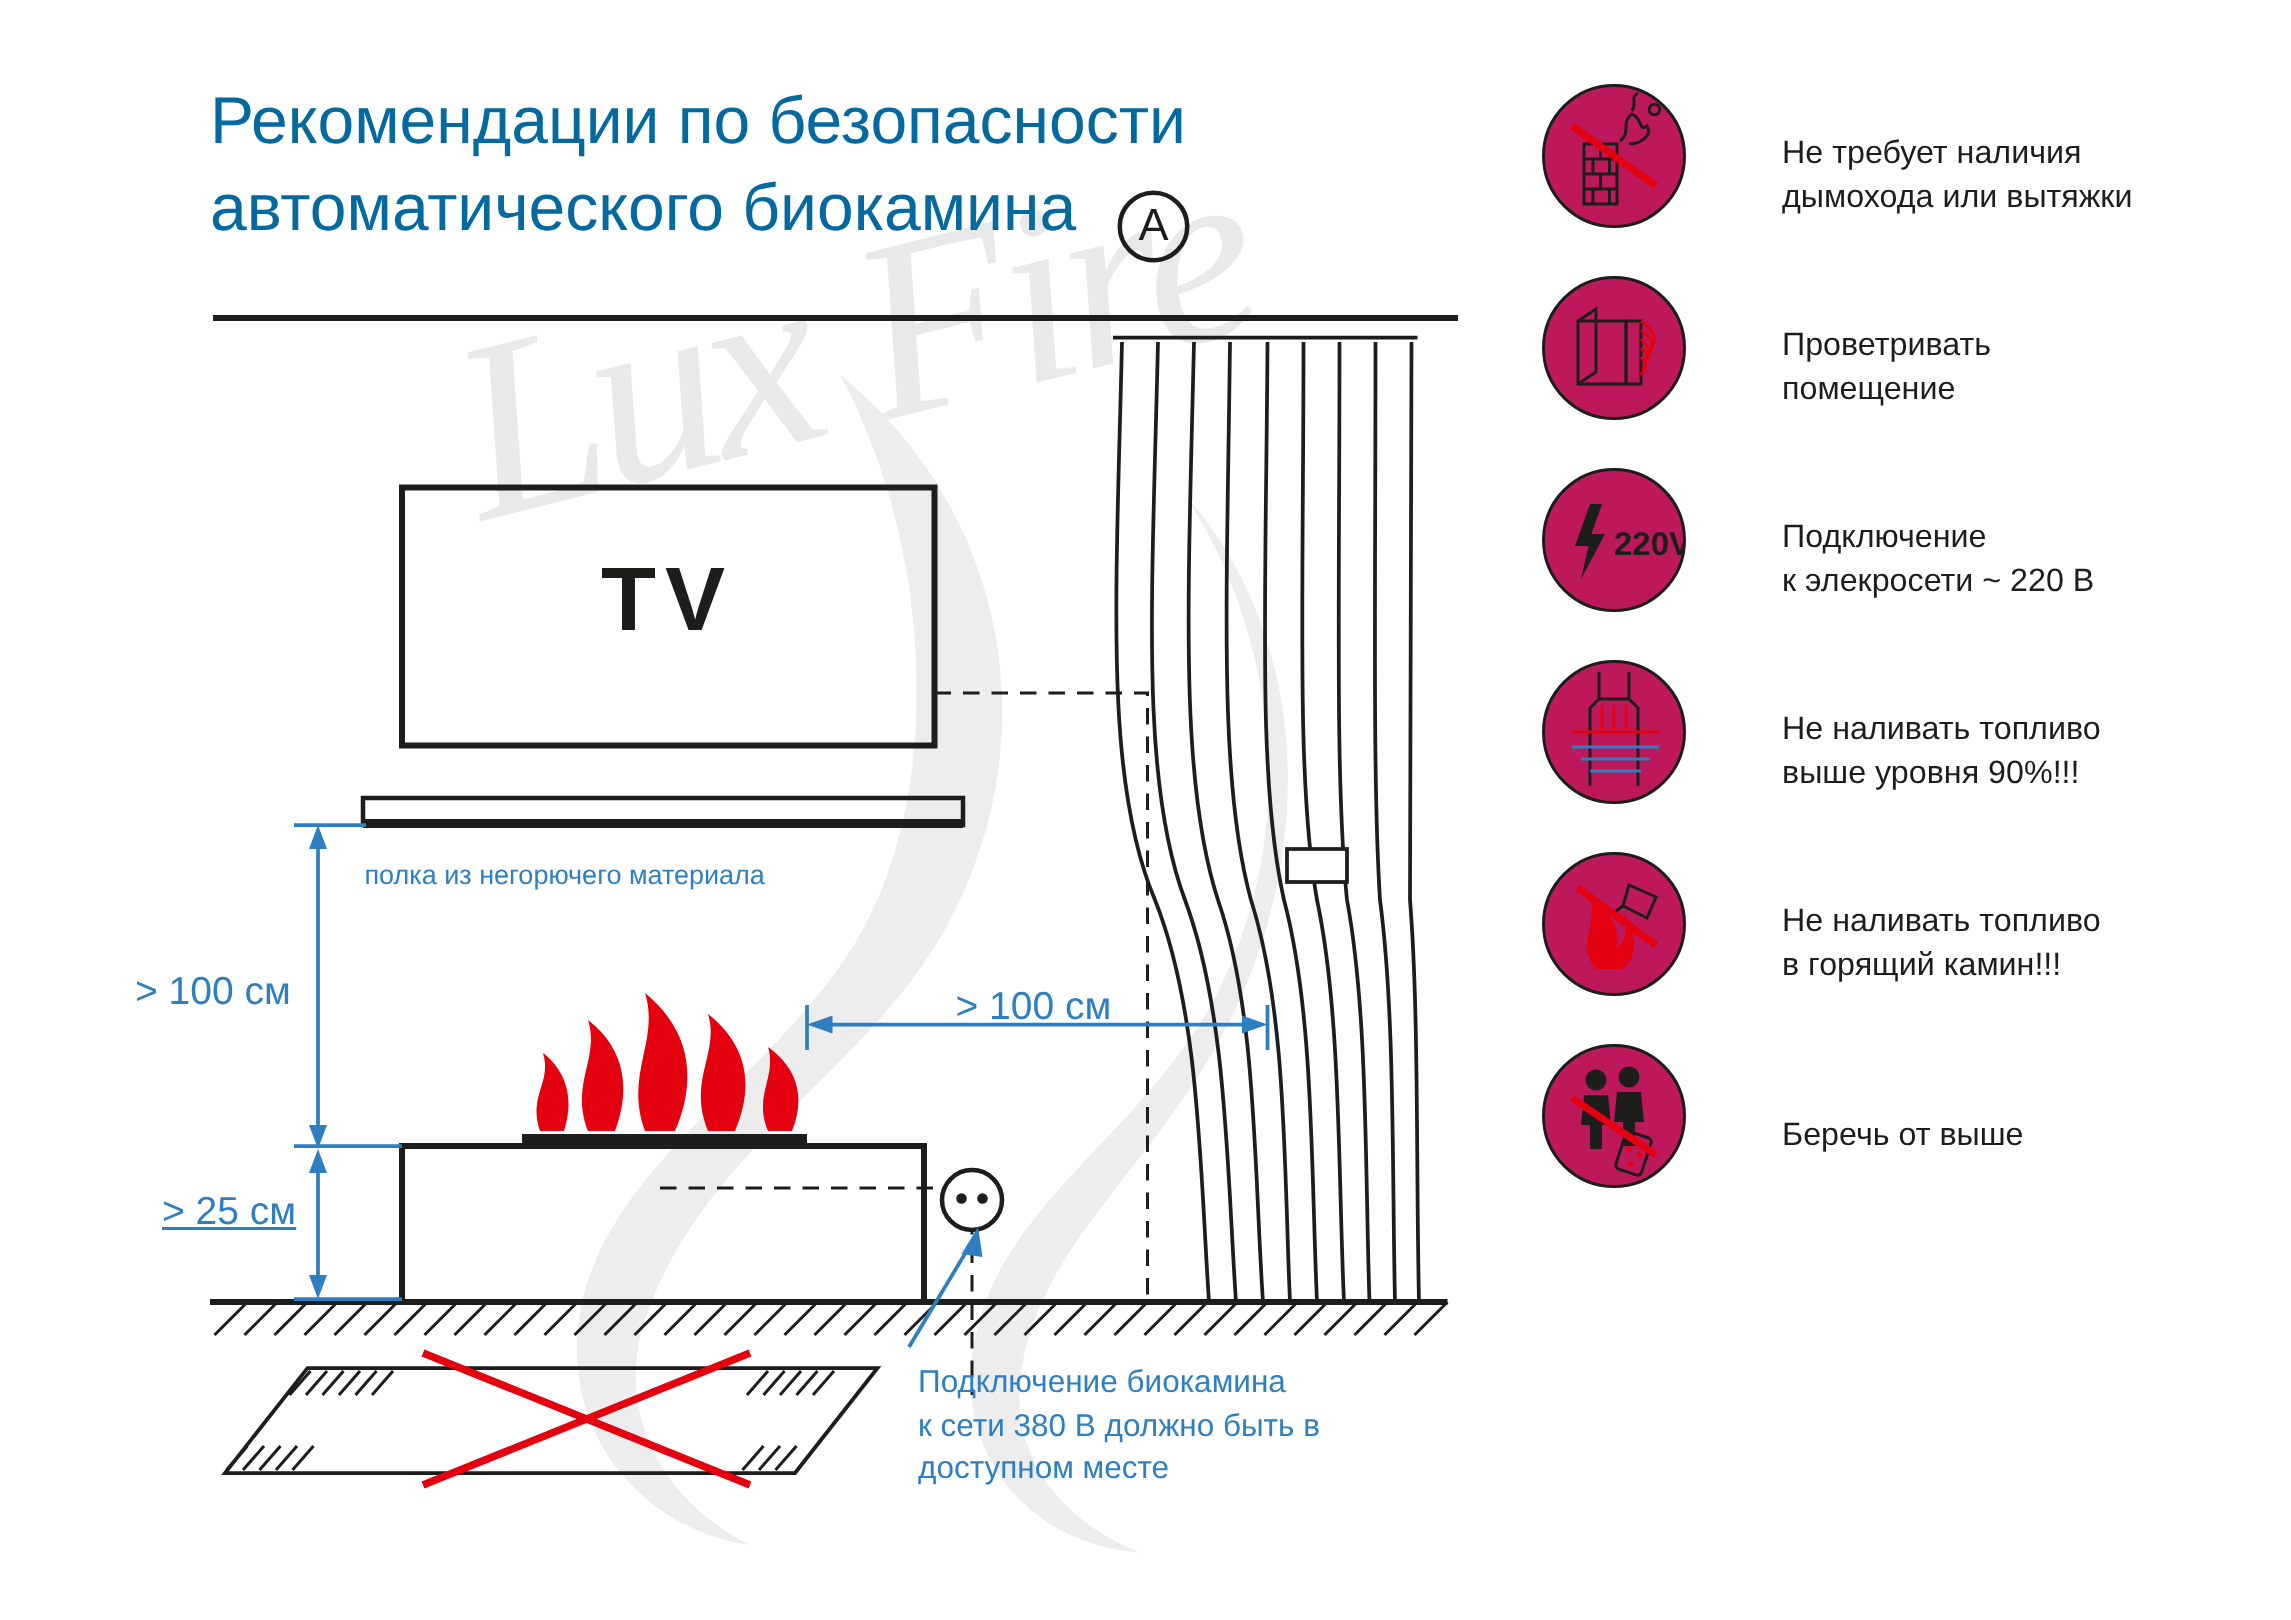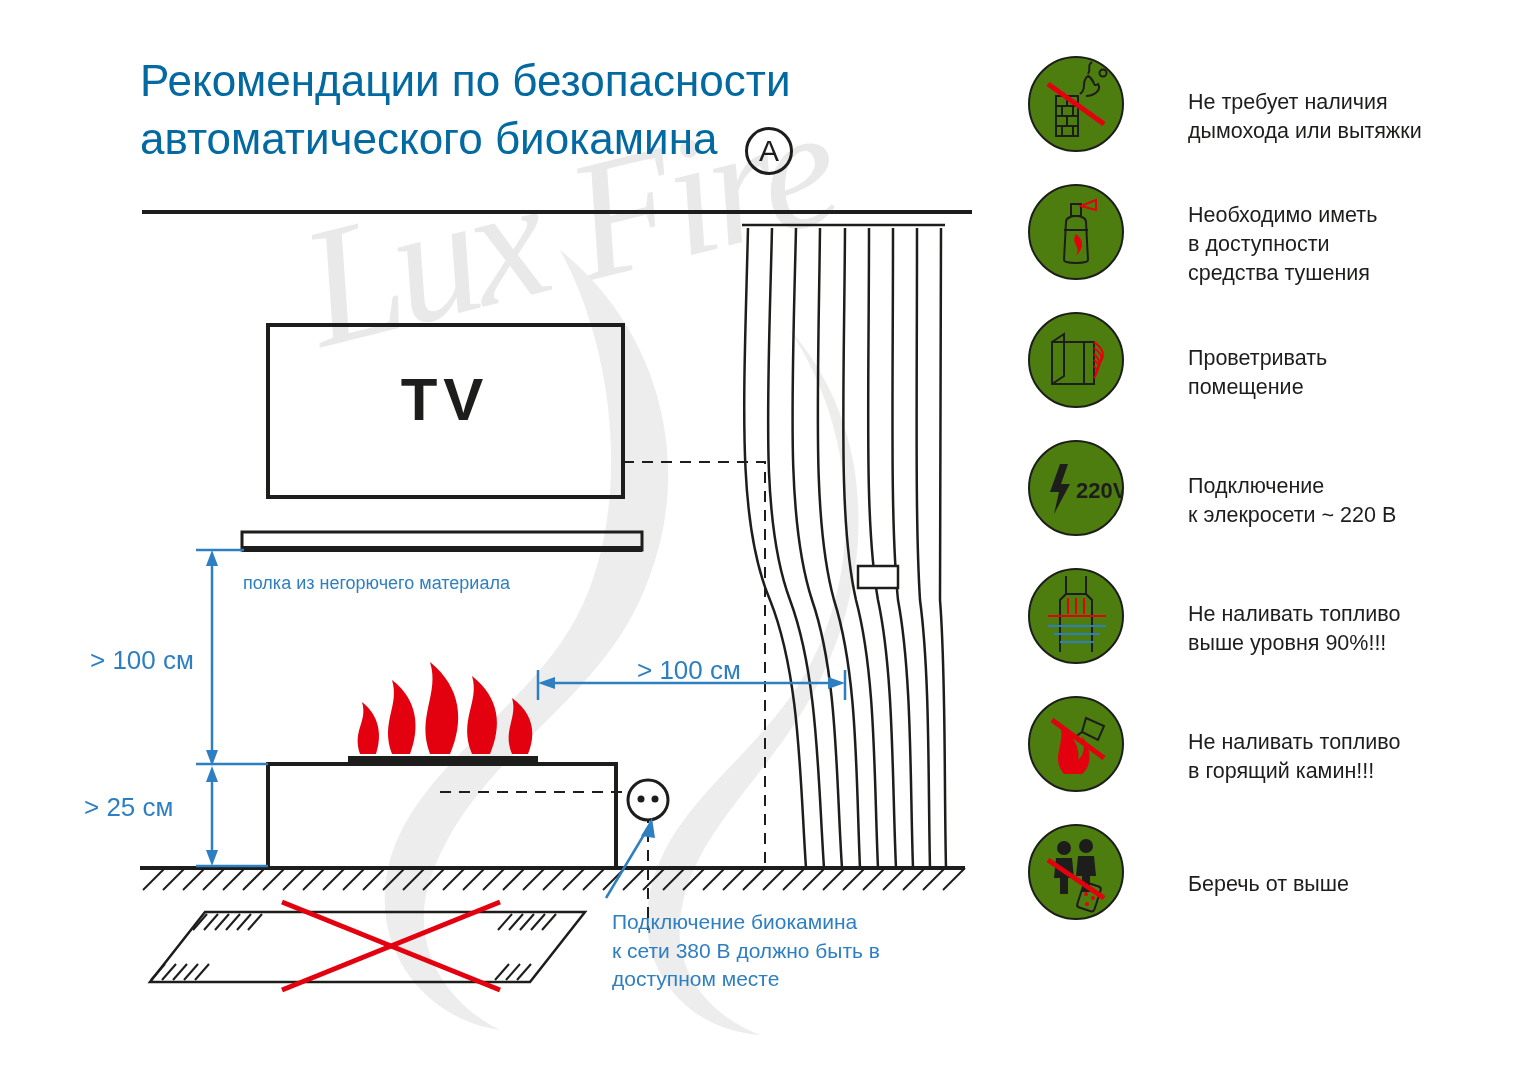--- a/index.html
+++ b/index.html
@@ -134,21 +134,21 @@
   .icon-circle {
     position: absolute;
     left: 8px;
     top: 0;
     width: 96px;
     height: 96px;
     border: 2px solid #1d1d1b;
     border-radius: 50%;
     box-sizing: border-box;
     overflow: hidden;
-    background: #4d7c0f;
+    background: #be185d;
   }
   .icon-circle svg { display: block; }
   .icon-text {
     position: absolute;
     left: 168px;
     top: 50%;
     transform: translateY(-50%);
     font-size: 21.5px;
     line-height: 1.35;
     color: #1d1d1b;
@@ -328,21 +328,21 @@
         <g stroke="#e3000f" stroke-width="5">
           <line x1="282" y1="902" x2="500" y2="990"></line>
           <line x1="500" y1="902" x2="282" y2="990"></line>
         </g>
       </g>
     </svg>
 
     <div class="tv-text">TV</div>
     <div class="blue-label" style="left:243px; top:572px;">полка из негорючего материала</div>
     <div class="dim-label" style="left:90px; top:645px;">&gt; 100 см</div>
-    <div class="dim-label" style="left:84px; top:792px;">&gt; 25 см</div>
+    <div class="dim-label" style="left:108px; top:792px;text-decoration:underline;">&gt; 25 см</div>
     <div class="dim-label" style="left:637px; top:655px;">&gt; 100 см</div>
 
     <div class="callout">
       <div>Подключение биокамина</div>
       <div>к сети 380 В должно быть в</div>
       <div>доступном месте</div>
     </div>
   </div>
 
   <div class="icon-list">
@@ -367,36 +367,20 @@
           </g>
           <g stroke="#e3000f" stroke-width="5">
             <line x1="18" y1="26" x2="74" y2="66"></line>
           </g>
         </svg>
       </div>
       <div class="icon-text">Не требует наличия
 дымохода или вытяжки</div>
     </div>
 
-    <div class="icon-row">
-      <div class="icon-circle">
-        <svg width="92" height="92" viewBox="0 0 92 92">
-          <g stroke="#1d1d1b" stroke-width="2" fill="none">
-            <path d="M36 36 C36 28 56 28 56 36 L58 74 C58 78 34 78 34 74 Z"></path>
-            <rect x="41" y="18" width="10" height="12"></rect>
-            <path d="M51 20 L66 14 L66 24 Z" stroke="#e3000f" fill="none"></path>
-            <line x1="34" y1="44" x2="58" y2="44"></line>
-          </g>
-          <path d="M46 48 C40 58 52 60 46 70 C54 62 54 54 46 48 Z" fill="#e3000f"></path>
-        </svg>
-      </div>
-      <div class="icon-text">Необходимо иметь
-в доступности
-средства тушения</div>
-    </div>
 
     <div class="icon-row">
       <div class="icon-circle">
         <svg width="92" height="92" viewBox="0 0 92 92">
           <g stroke="#1d1d1b" stroke-width="2" fill="none">
             <rect x="22" y="28" width="32" height="42"></rect>
             <path d="M22 28 L34 20 L34 62 L22 70"></path>
             <rect x="54" y="28" width="10" height="42"></rect>
           </g>
           <g stroke="#e3000f" stroke-width="2" fill="none">

